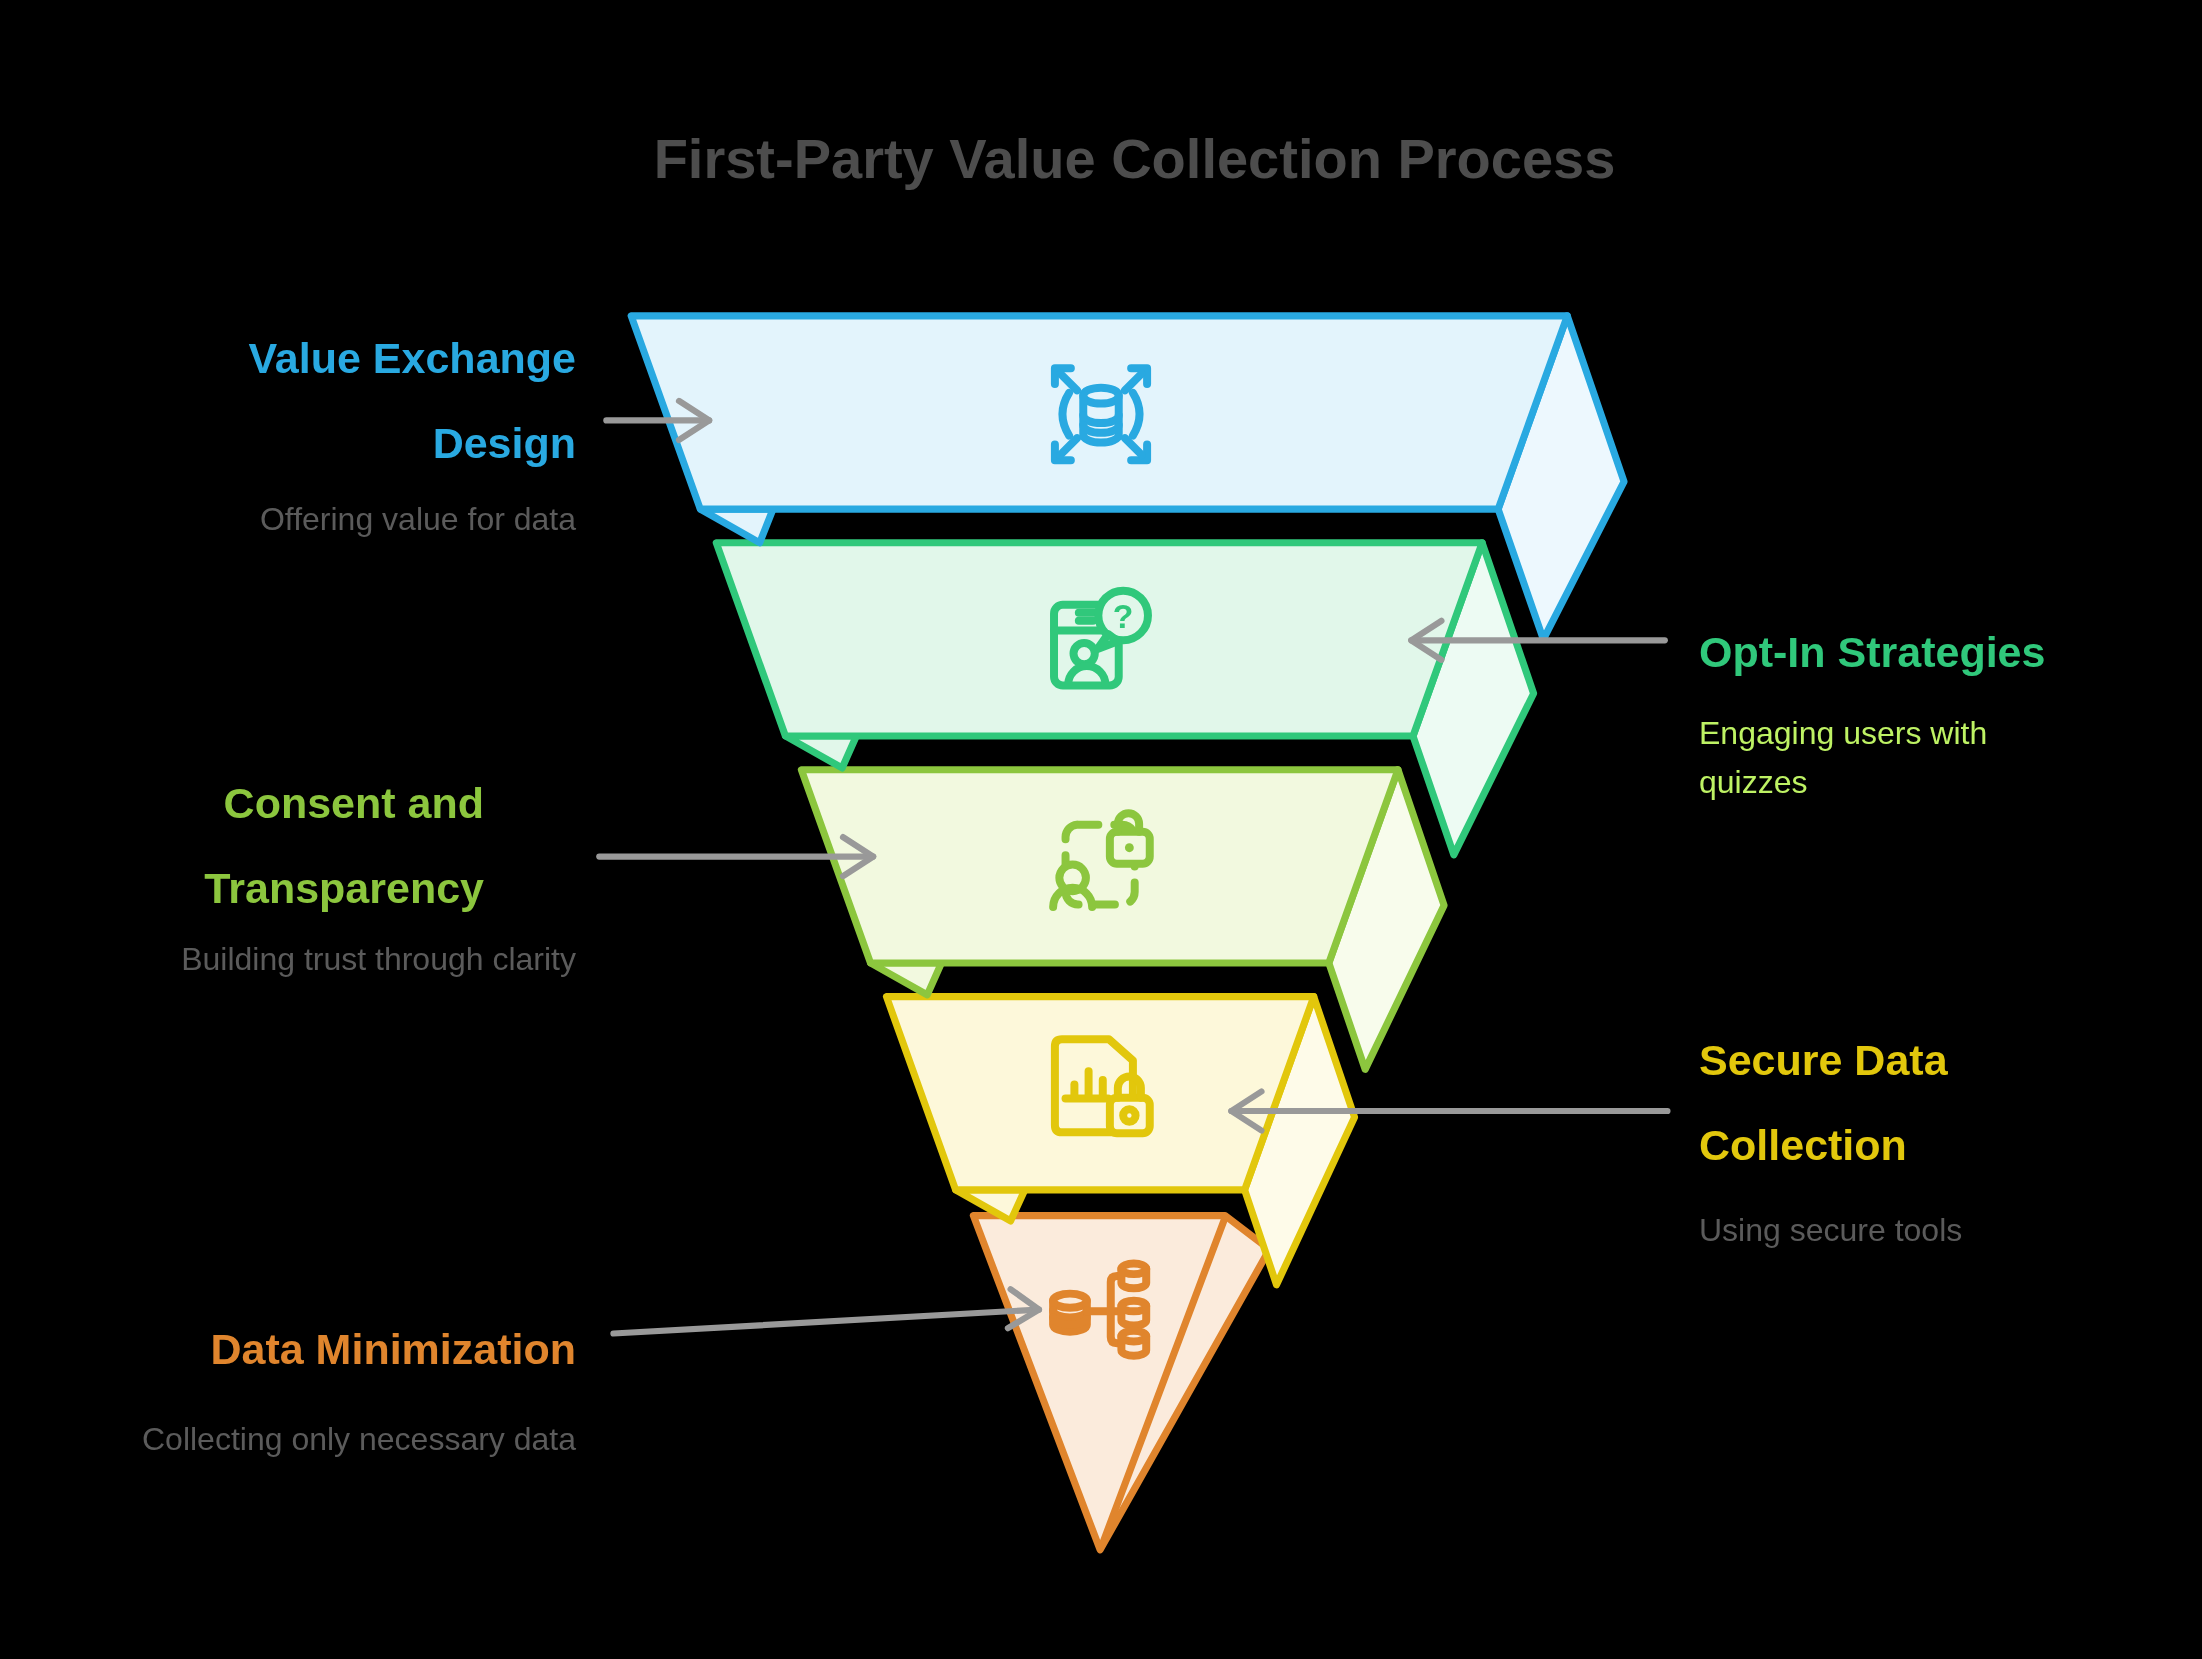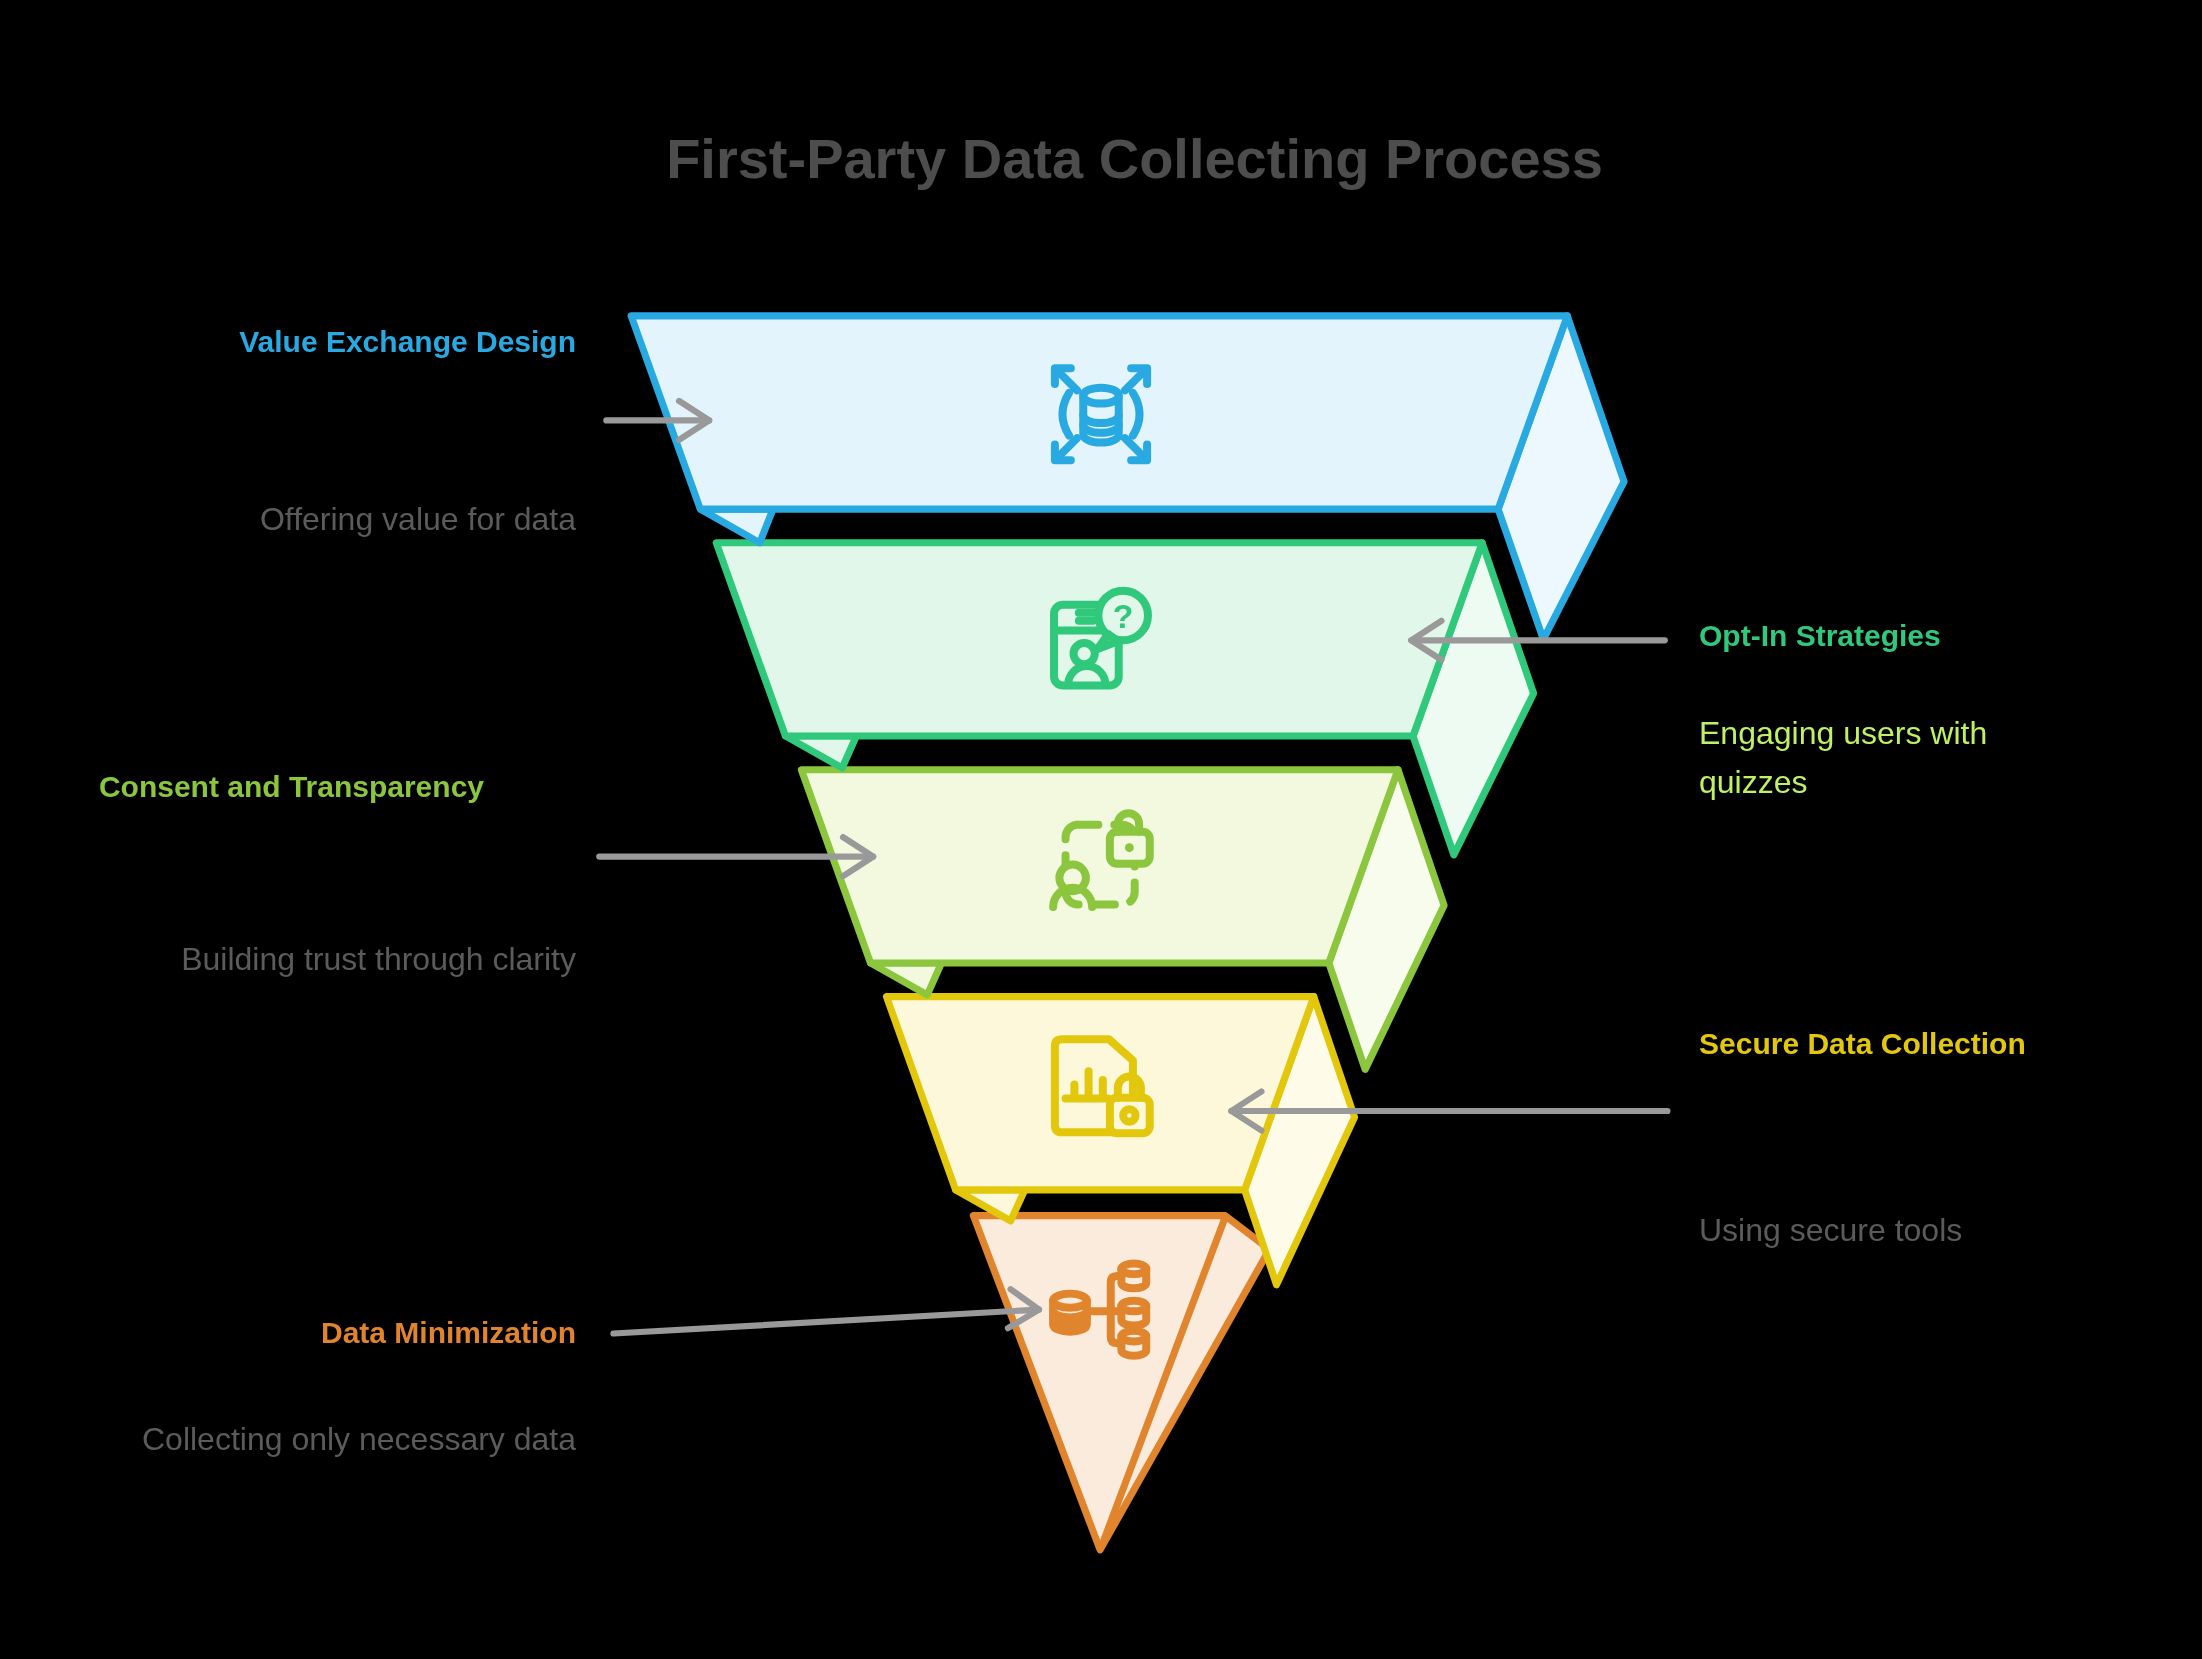--- a/index.html
+++ b/index.html
@@ -1,21 +1,21 @@
 <!DOCTYPE html>
 <html style="font-size:14px"><head>
 <meta charset="utf-8">
 <style>
   html,body{margin:0;padding:0;background:#000;}
   .canvas{position:relative;width:2202px;height:1660px;background:#000;overflow:hidden;
           font-family:"Liberation Sans",sans-serif;}
   svg.scene{position:absolute;left:0;top:0;}
   .title{position:absolute;top:126px;left:0;width:100%;box-sizing:border-box;padding-left:67px;
          text-align:center;font-size:56px;font-weight:bold;}
-  .hd{position:absolute;font-size:30px;font-weight:bold;line-height:52px;}
+  .hd{position:absolute;font-size:43px;font-weight:bold;line-height:85px;}
   .hd.r{text-align:right;}
   .ds{position:absolute;font-size:32px;line-height:49px;}
   .ds.r{text-align:right;}
 </style>
 </head>
 <body>
 
 <div class="canvas">
 
   <svg class="scene" width="2202" height="1660" viewBox="0 0 2484 1872">
@@ -125,21 +125,21 @@
         <line x1="1881" y1="1253" x2="1389" y2="1253"></line>
         <polyline points="1423,1231 1389,1253 1423,1275"></polyline>
       </g>
       <g>
         <line x1="692" y1="1504" x2="1172" y2="1477"></line>
         <polyline points="1140,1454 1172,1477 1137,1498"></polyline>
       </g>
     </g>
   </svg>
 
-  <div class="title" style="color: rgb(77, 77, 77);">First-Party Data Collecting Process</div>
+  <div class="title" style="color: rgb(77, 77, 77);">First-Party Value Collection Process</div>
 
   <div class="hd r" style="top: 316px; right: 1626px; width: 426px; color: rgb(41, 169, 225);">Value Exchange Design</div>
   <div class="ds r" style="top: 495px; right: 1626px; width: 550px; color: rgb(91, 91, 91);">Offering value for data</div>
 
   <div class="hd" style="top: 610px; left: 1699px; width: 461px; color: rgb(48, 200, 123);">Opt-In Strategies</div>
   <div class="ds" style="top: 709px; left: 1699px; width: 390px; color: #bef264;">Engaging users with quizzes</div>
 
   <div class="hd r" style="top: 761px; right: 1718px; width: 426px; color: rgb(140, 198, 62);">Consent and Transparency</div>
   <div class="ds r" style="top: 935px; right: 1626px; width: 567px; color: rgb(91, 91, 91);">Building trust through clarity</div>
 

